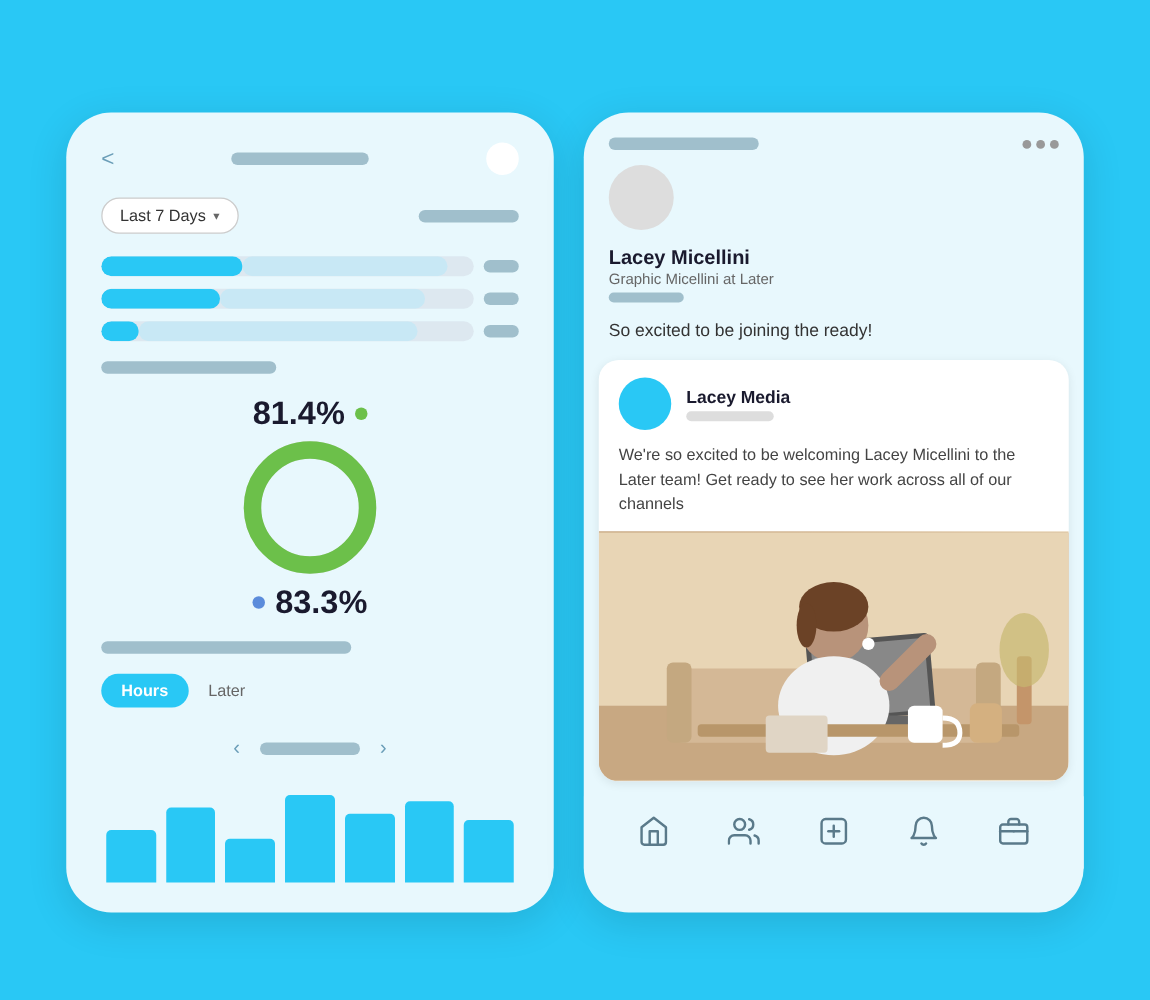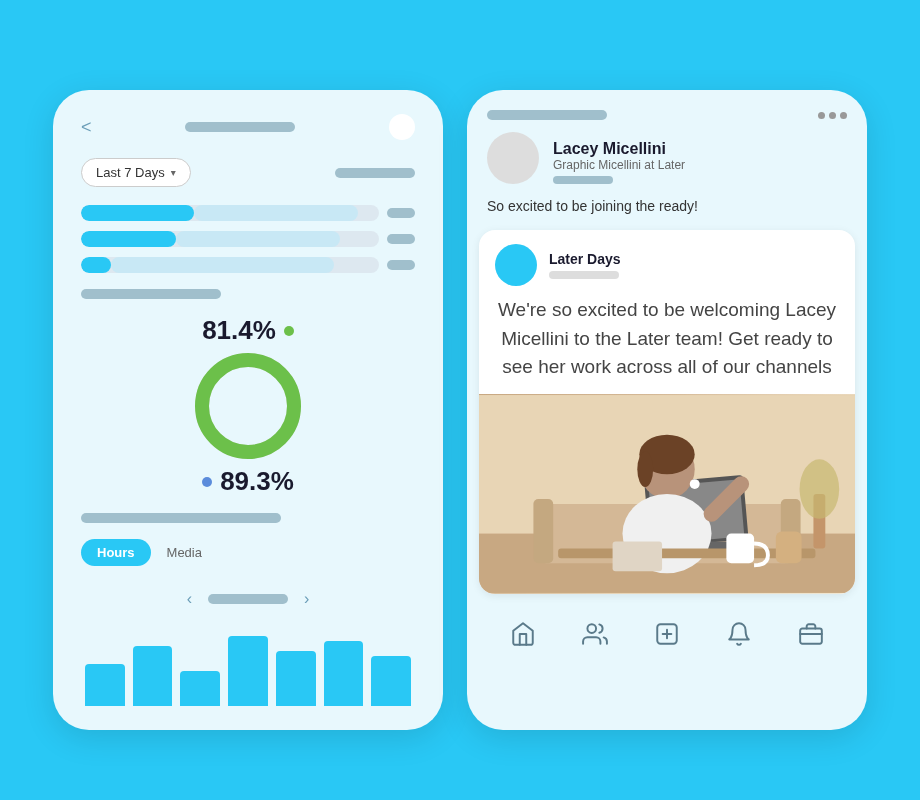--- a/index.html
+++ b/index.html
@@ -290,23 +290,24 @@
 
     .dot {
       width: 7px;
       height: 7px;
       border-radius: 50%;
       background: #999;
     }
 
     .user-card {
       display: flex;
-      align-items: flex-end;
+      align-items: flex-start;
       gap: 14px;
       padding: 0 20px 14px 20px;
+      flex-direction: column;
     }
 
     .user-avatar {
       width: 52px;
       height: 52px;
       border-radius: 50%;
       background: #ddd;
       flex-shrink: 0;
     }
 
@@ -367,25 +368,24 @@
 
     .post-user-bar {
       width: 70px;
       height: 8px;
       background: #ddd;
       border-radius: 4px;
       margin-top: 4px;
     }
 
     .post-text {
-      font-size: 19px;
+      font-size: 13px;
       color: #444;
       padding: 0 16px 12px 16px;
       line-height: 1.5;
-      text-align: center;
     }
 
     .post-image {
       width: 100%;
       height: 200px;
       background: linear-gradient(135deg, #c8a882 0%, #d4b896 30%, #e8d5b8 60%, #f0e8d5 100%);
       position: relative;
       overflow: hidden;
     }
 
@@ -473,29 +473,29 @@
           <circle cx="60" cy="60" r="46" fill="none" stroke="#e0e0e0" stroke-width="14"></circle>
 
           <circle cx="60" cy="60" r="46" fill="none" stroke="#6cc04a" stroke-width="14" stroke-dasharray="289.0 70.0" stroke-dashoffset="0" stroke-linecap="round"></circle>
 
           <circle cx="60" cy="60" r="46" fill="none" stroke="#5b8cdb" stroke-width="14" stroke-dasharray="65.5 293.5" stroke-dashoffset="-289" stroke-linecap="round"></circle>
         </svg>
       </div>
 
       <div class="stat-right">
         <div class="stat-dot-blue"></div>
-        <span class="stat-value">89.3%</span>
+        <span class="stat-value">83.3%</span>
       </div>
     </div>
 
     <div class="sep-bar" style="width:200px;"></div>
 
     <div class="toggle-row">
       <button class="toggle-btn-active">Hours</button>
-      <button class="toggle-btn-inactive">Media</button>
+      <button class="toggle-btn-inactive">Later</button>
     </div>
 
     <div class="chart-nav">
       <span class="chart-nav-arrow">‹</span>
       <div class="chart-nav-bar"></div>
       <span class="chart-nav-arrow">›</span>
     </div>
 
     <div class="bar-chart">
       <div class="bar" style="height:42px;"></div>
@@ -528,21 +528,21 @@
         <div class="user-bar"></div>
       </div>
     </div>
 
     <div class="announcement-text">So excited to be joining the ready!</div>
 
     <div class="post-card">
       <div class="post-header">
         <div class="post-avatar"></div>
         <div>
-          <div class="post-user-name">Later Days</div>
+          <div class="post-user-name">Lacey Media</div>
           <div class="post-user-bar"></div>
         </div>
       </div>
 
       <div class="post-text">We're so excited to be welcoming Lacey Micellini to the Later team! Get ready to see her work across all of our channels</div>
 
       <div class="post-image">
         
         <svg width="100%" height="200" viewBox="0 0 380 200">
 

